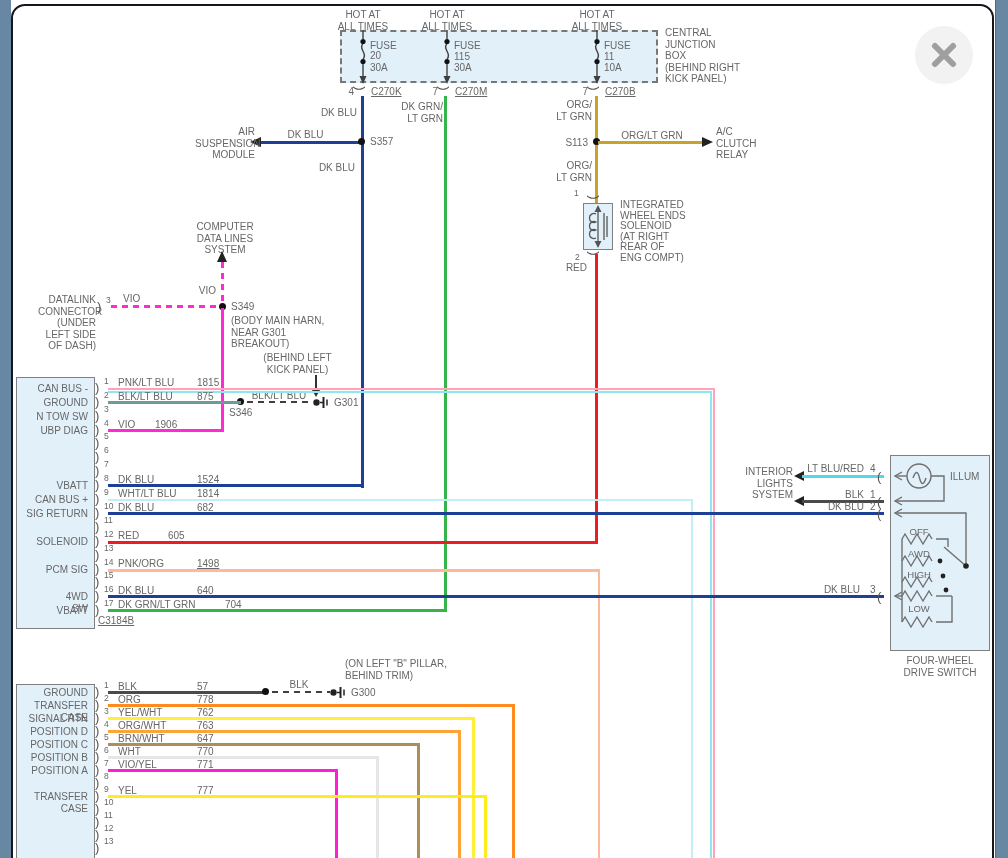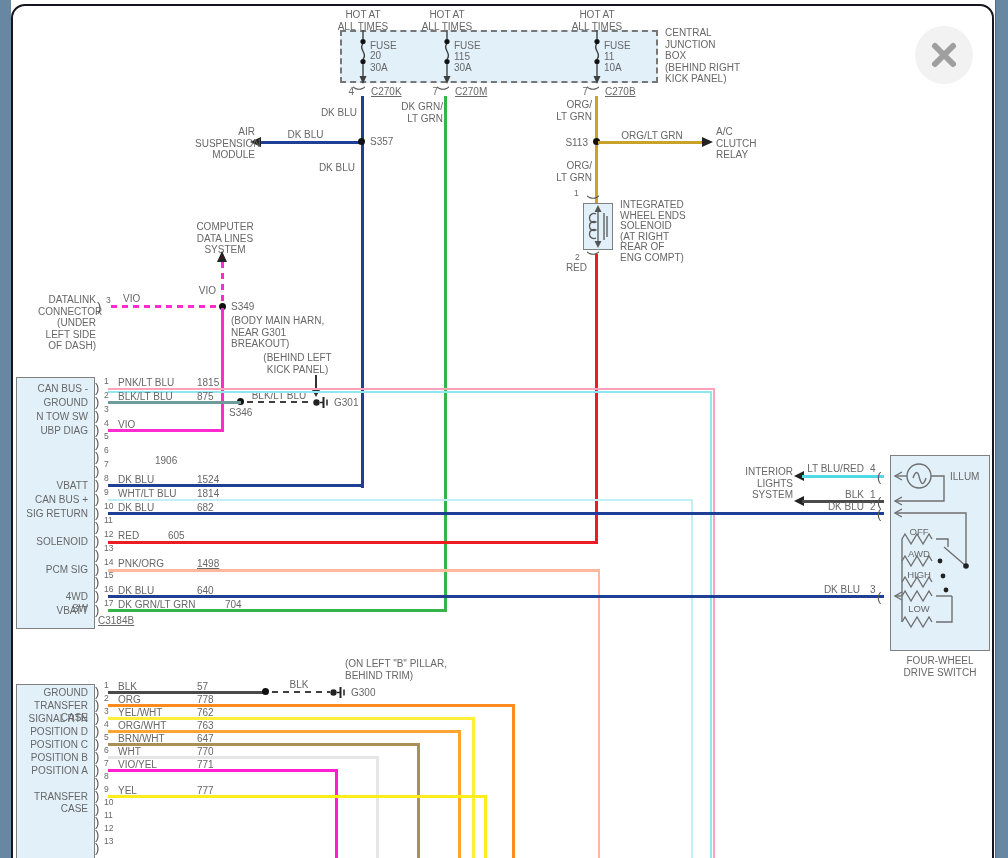--- a/index.html
+++ b/index.html
@@ -259,21 +259,21 @@
   <div class="w pnk" style="left:713px;top:388px;width:2px;height:470px;"></div>
   <div class="lbl" style="left:118px;top:377px;">PNK/LT BLU</div>
   <div class="lbl" style="left:197px;top:377px;">1815</div>
 
   <div class="w teal" style="left:108px;top:401px;width:133px;height:2.5px;"></div>
   <div class="lbl" style="left:118px;top:391px;">BLK/LT BLU</div>
   <div class="lbl" style="left:197px;top:391px;">875</div>
 
   <div class="w vio" style="left:108px;top:429px;width:116px;height:2.5px;"></div>
   <div class="lbl" style="left:118px;top:419px;">VIO</div>
-  <div class="lbl" style="left:155px;top:419px;margin-top:36px;">1906</div>
+  <div class="lbl" style="left:155px;top:419px;">1906</div>
 
   <div class="w dkblu" style="left:108px;top:484px;width:256px;height:3px;"></div>
   <div class="lbl" style="left:118px;top:474px;">DK BLU</div>
   <div class="lbl" style="left:197px;top:474px;">1524</div>
 
   <div class="w wltb" style="left:108px;top:499px;width:585px;height:2px;"></div>
   <div class="w wltb" style="left:691px;top:499px;width:2px;height:359px;"></div>
   <div class="lbl" style="left:118px;top:488px;">WHT/LT BLU</div>
   <div class="lbl" style="left:197px;top:488px;">1814</div>
 

